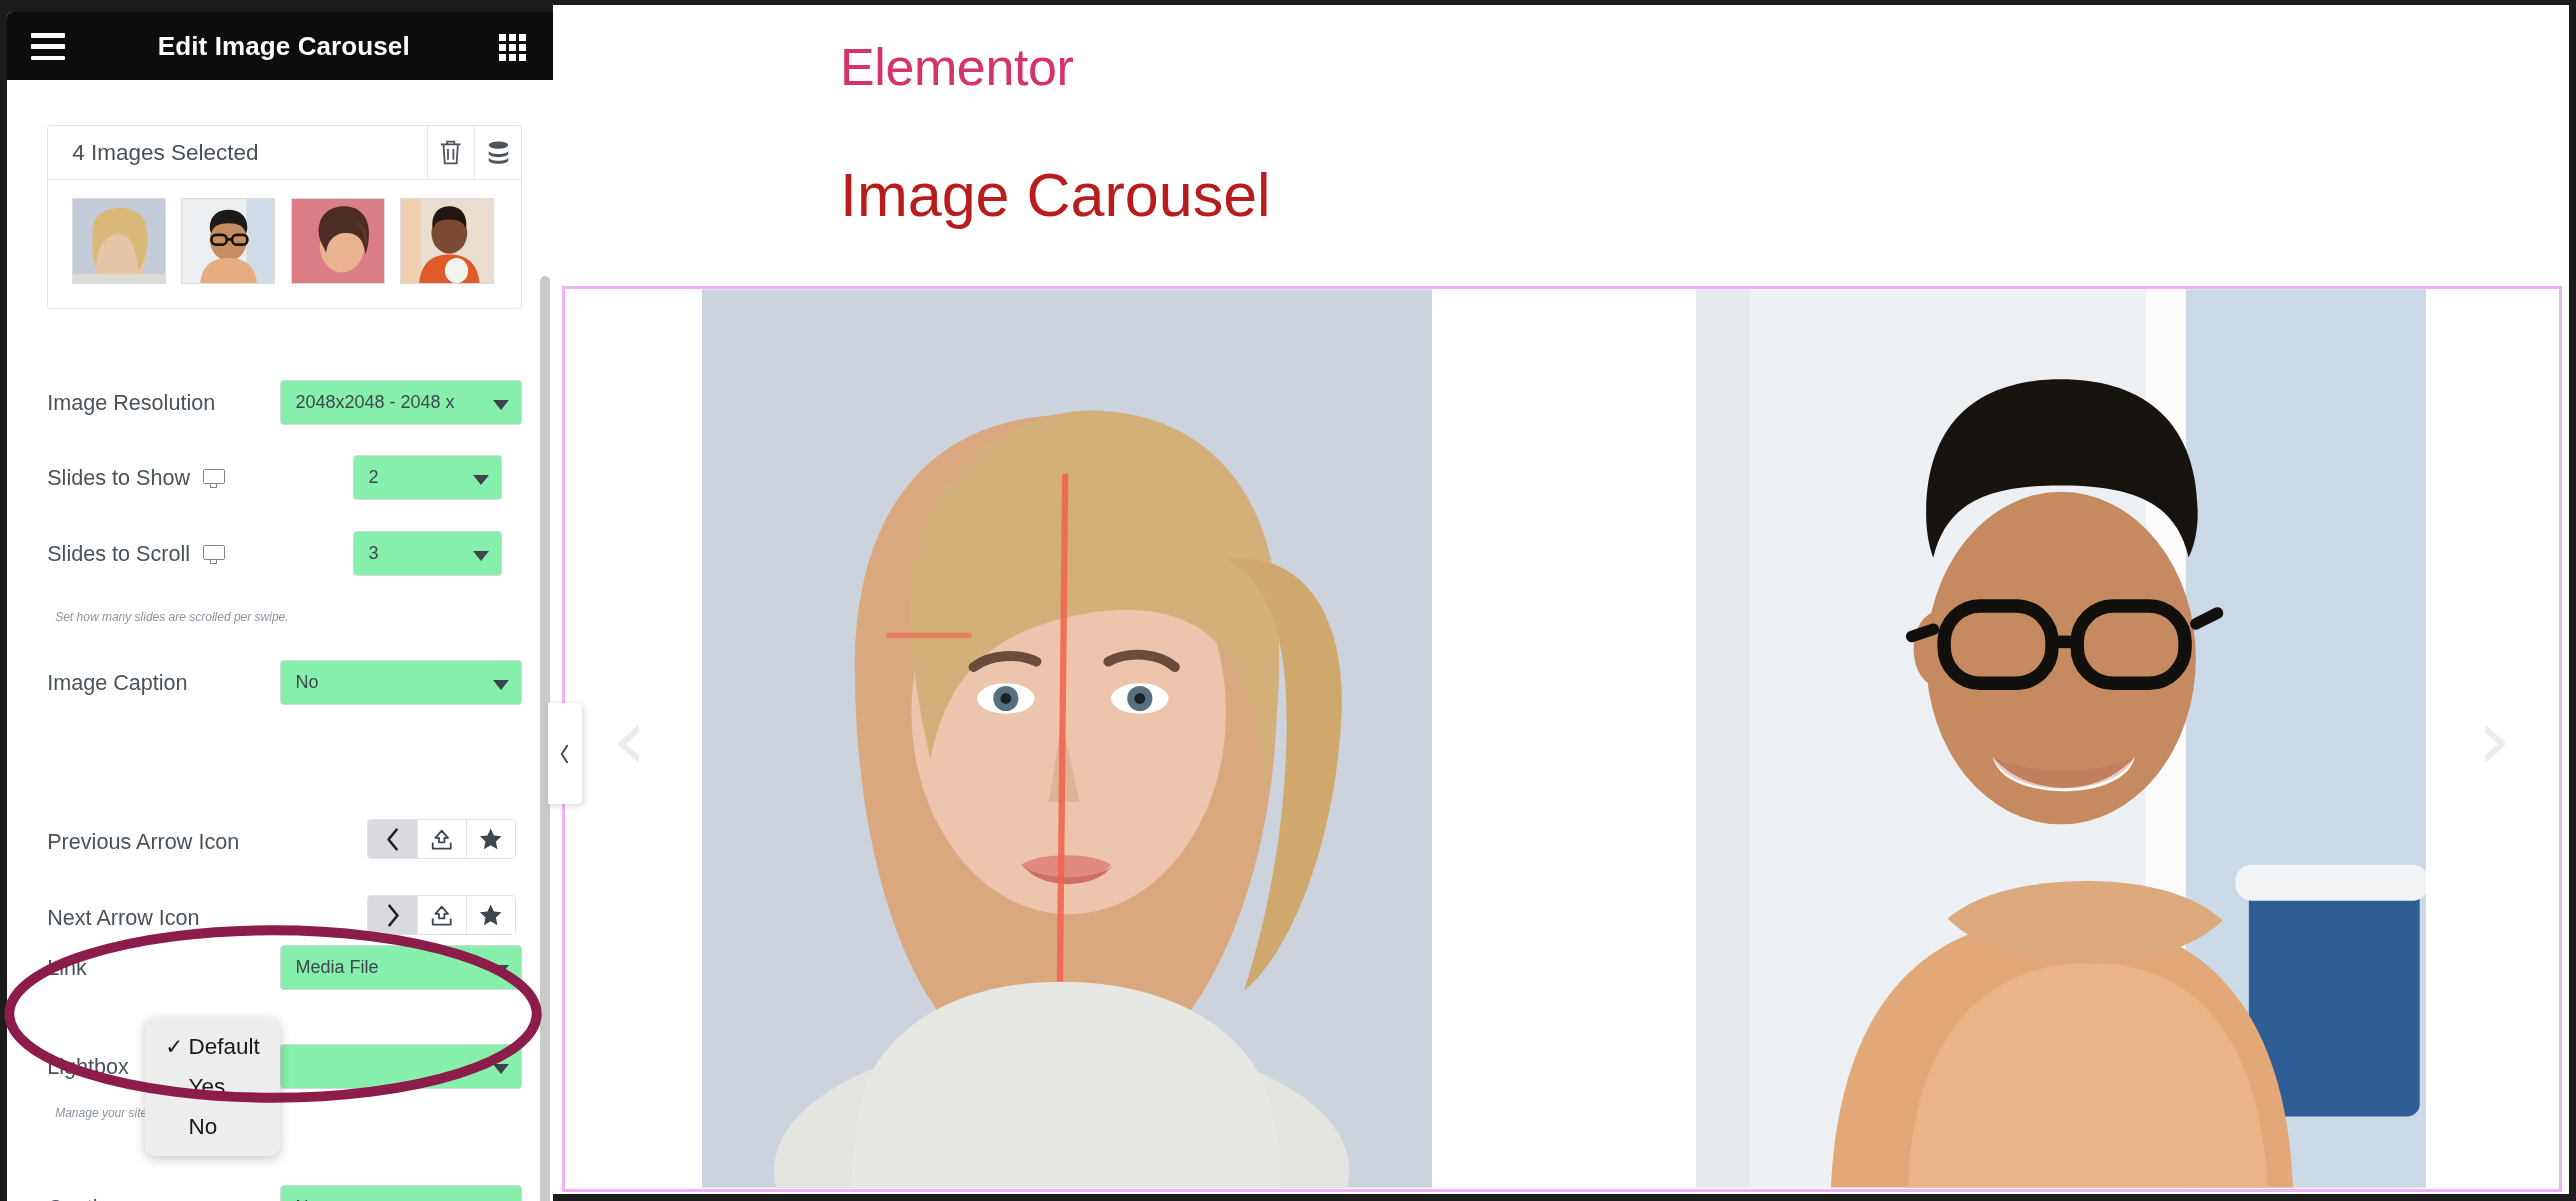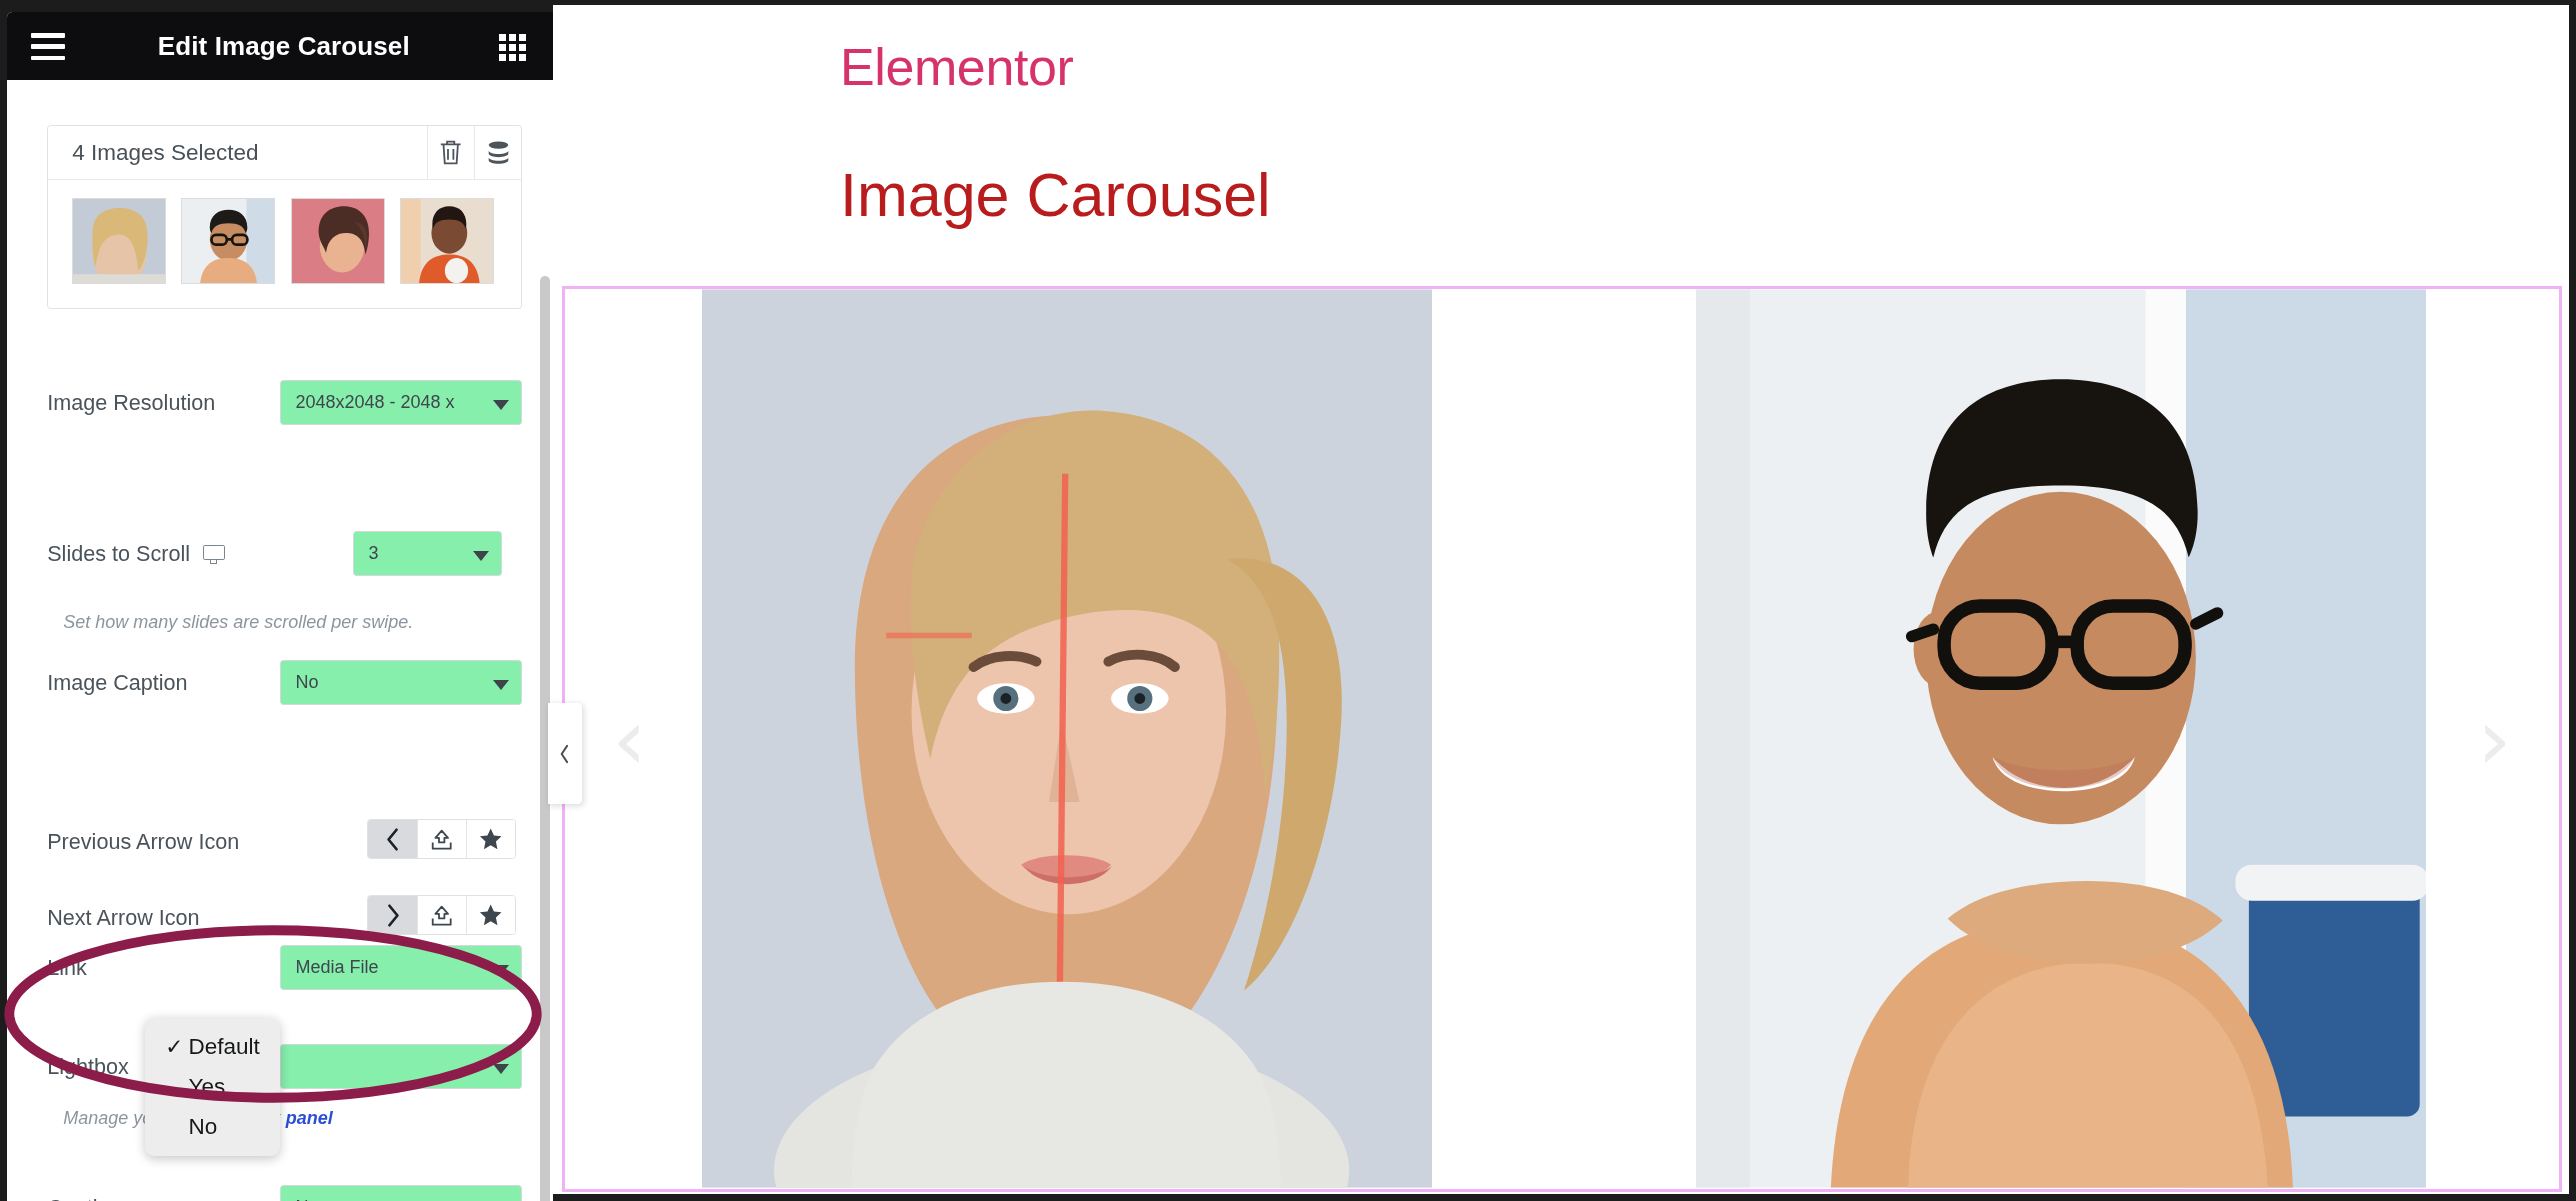--- a/index.html
+++ b/index.html
@@ -131,22 +131,22 @@
   }
   .select .caret {
     position: absolute; right: 12.6px; top: 50%;
     width: 0; height: 0; margin-top: -2.7px;
     border-left: 8px solid transparent;
     border-right: 8px solid transparent;
     border-top: 10px solid #3d444b;
   }
 
   .hint {
-    position: absolute; left: 56px; width: 486px;
-    font-size: 18px; font-style: italic; color: #8c959e;
+    position: absolute; left: 48px; width: 486px;
+    font-size: 12px; font-style: italic; color: #8c959e;
     line-height: 1.45;
   }
   .hint a { color: #2a4fd6; font-weight: bold; text-decoration: none; }
 
   
   .icon-ctrl {
     position: absolute;
     display: flex;
     height: 40px;
     border-radius: 3.6px;
@@ -342,20 +342,30 @@
       </div>
 
       <div class="row" style="top:300px">
         <div class="row-label" style="width:234px">Image Resolution</div>
         <div class="select" style="width:243px">
           <span>2048x2048 - 2048 x</span>
           <span class="caret"></span>
         </div>
       </div>
 
+      <div class="row" style="top:375px">
+        <div class="row-label" style="width:270px">
+          <span>Slides to Show</span>
+          <span class="monitor-icon"></span>
+        </div>
+        <div class="select" style="width:149px; margin-left:36px">
+          <span>2</span>
+          <span class="caret"></span>
+        </div>
+      </div>
 
       <div class="row" style="top:451px">
         <div class="row-label" style="width:270px">
           <span>Slides to Scroll</span>
           <span class="monitor-icon"></span>
         </div>
         <div class="select" style="width:149px; margin-left:36px">
           <span>3</span>
           <span class="caret"></span>
         </div>

